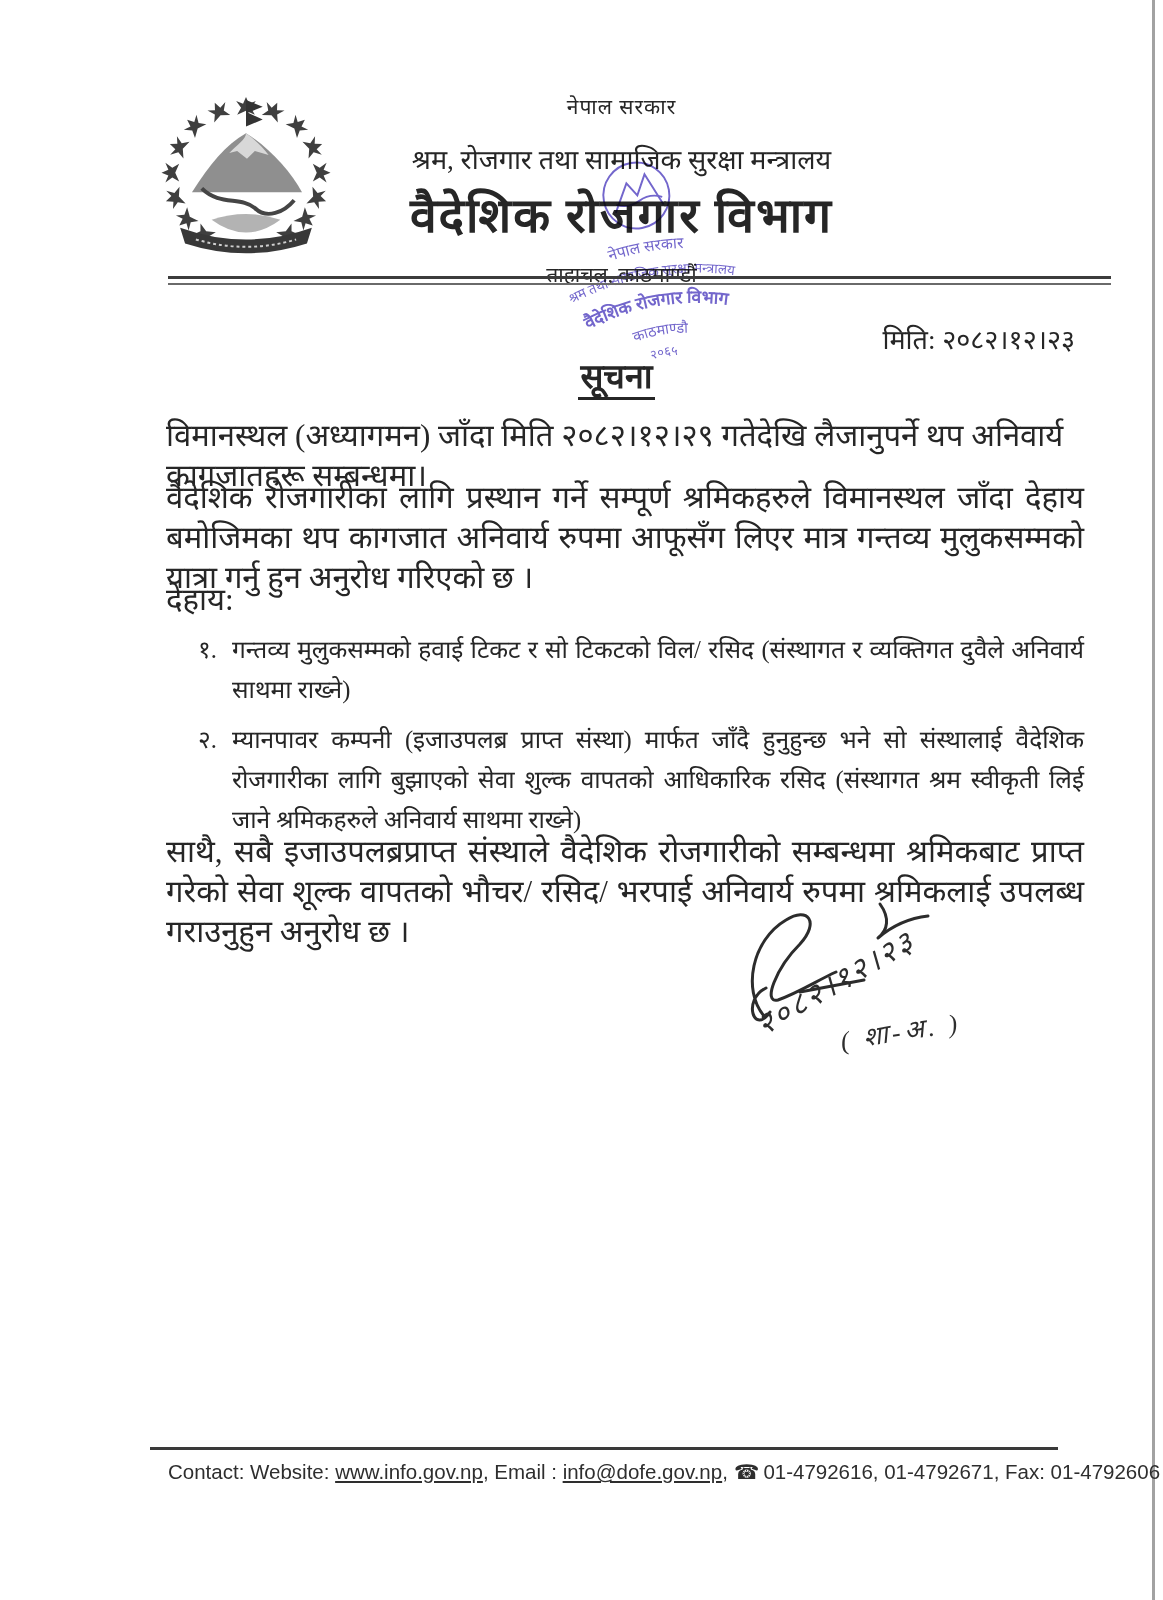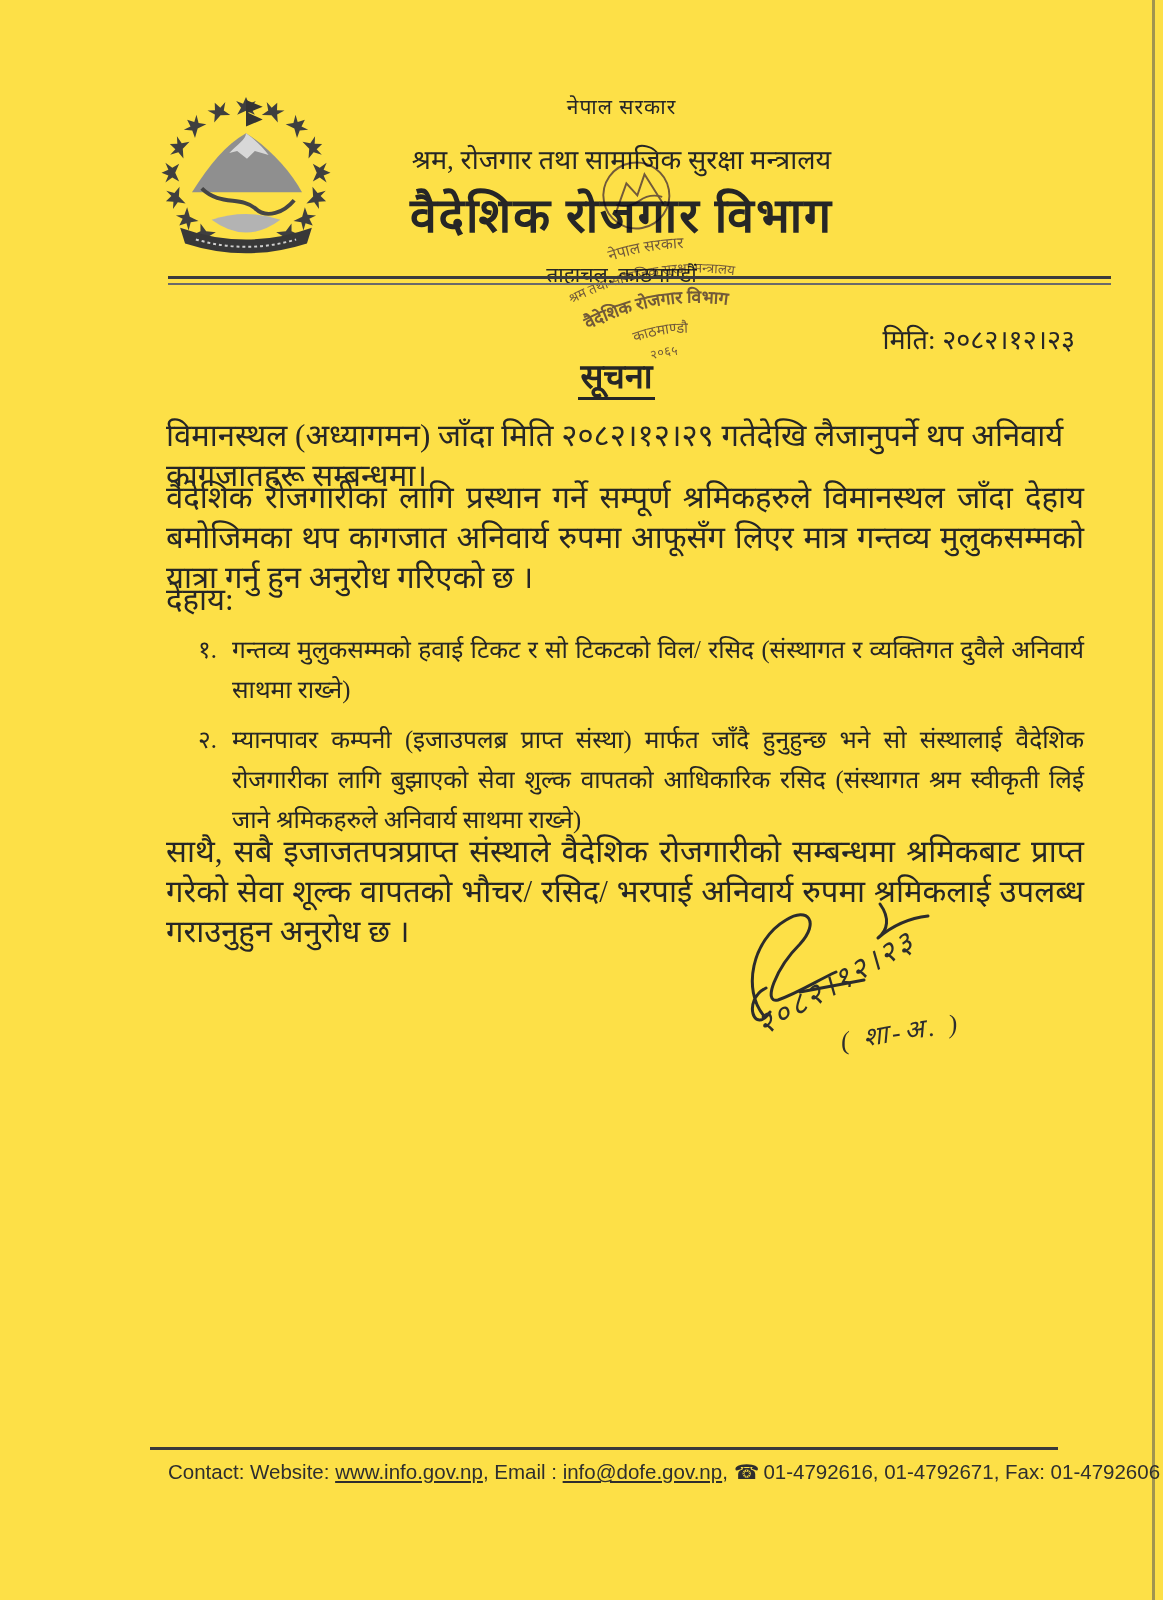--- a/index.html
+++ b/index.html
@@ -1,20 +1,20 @@
 <!DOCTYPE html>
 <html><head>
 <meta charset="utf-8">
 <style>
   html,body{margin:0;padding:0;background:#e8e8e8;}
   .page{
     position:relative;
     width:1163px;height:1600px;
     margin:0 auto;
-    background:#fde047;
+    background:#ffffff;
     overflow:hidden;
     font-family:"Liberation Serif","DejaVu Serif",serif;
     color:#262626;
   }
   
   .scan-edge{
     position:absolute;top:0;right:8px;width:3px;height:100%;
     background:#555;opacity:.55;
   }
   
@@ -158,21 +158,21 @@
     <div class="list-item">
       <span class="list-num">१.</span>
       <span class="list-text">गन्तव्य मुलुकसम्मको हवाई टिकट र सो टिकटको विल/ रसिद (संस्थागत र व्यक्तिगत दुवैले अनिवार्य साथमा राख्ने)</span>
     </div>
     <div class="list-item">
       <span class="list-num">२.</span>
       <span class="list-text">म्यानपावर कम्पनी (इजाउपलब्र प्राप्त संस्था) मार्फत जाँदै हुनुहुन्छ भने सो संस्थालाई वैदेशिक रोजगारीका लागि बुझाएको सेवा शुल्क वापतको आधिकारिक रसिद (संस्थागत श्रम स्वीकृती लिई जाने श्रमिकहरुले अनिवार्य साथमा राख्ने)</span>
     </div>
   </div>
 
-  <div class="para p-closing">साथै, सबै इजाजतपत्रप्राप्त संस्थाले वैदेशिक रोजगारीको सम्बन्धमा श्रमिकबाट प्राप्त गरेको सेवा शूल्क वापतको भौचर/ रसिद/ भरपाई अनिवार्य रुपमा श्रमिकलाई उपलब्ध गराउनुहुन अनुरोध छ ।</div>
+  <div class="para p-closing">साथै, सबै इजाउपलब्रप्राप्त संस्थाले वैदेशिक रोजगारीको सम्बन्धमा श्रमिकबाट प्राप्त गरेको सेवा शूल्क वापतको भौचर/ रसिद/ भरपाई अनिवार्य रुपमा श्रमिकलाई उपलब्ध गराउनुहुन अनुरोध छ ।</div>
 
   <svg class="signature" viewBox="0 0 350 185" aria-hidden="true">
     <g fill="none" stroke="#2c2c2c" stroke-width="3" stroke-linecap="round">
       <path d="M52 128 C30 102 40 52 74 32 C96 18 108 34 88 56 C64 80 50 116 66 112 C88 104 106 92 124 84 M58 124 C42 148 30 112 54 100"></path>
       <path d="M168 16 C178 30 176 42 166 50 M166 50 C180 38 198 30 216 28"></path>
       <path d="M88 104 L152 92"></path>
     </g>
     <g fill="#2e2e2e" font-family="Liberation Serif, DejaVu Serif, serif" font-style="italic">
       <text transform="translate(52,148) rotate(-30)" font-size="30" letter-spacing="3">२०८२।१२।२३</text>
       <text transform="translate(130,162) rotate(-9)" font-size="26" letter-spacing="4">( शा-अ. )</text>

